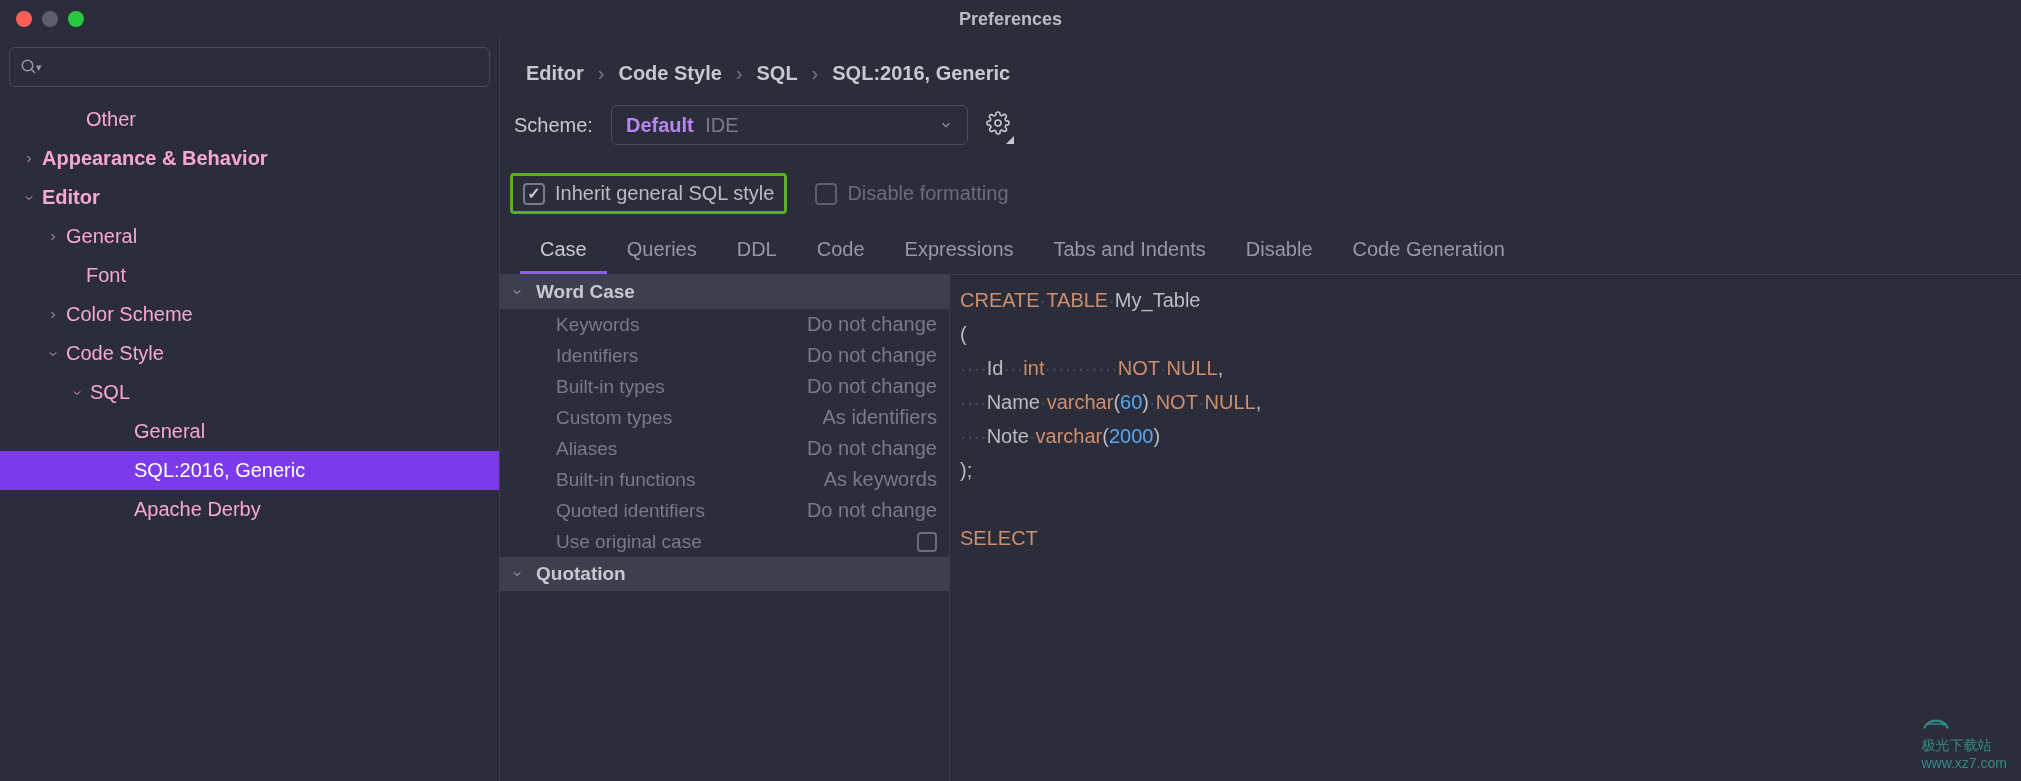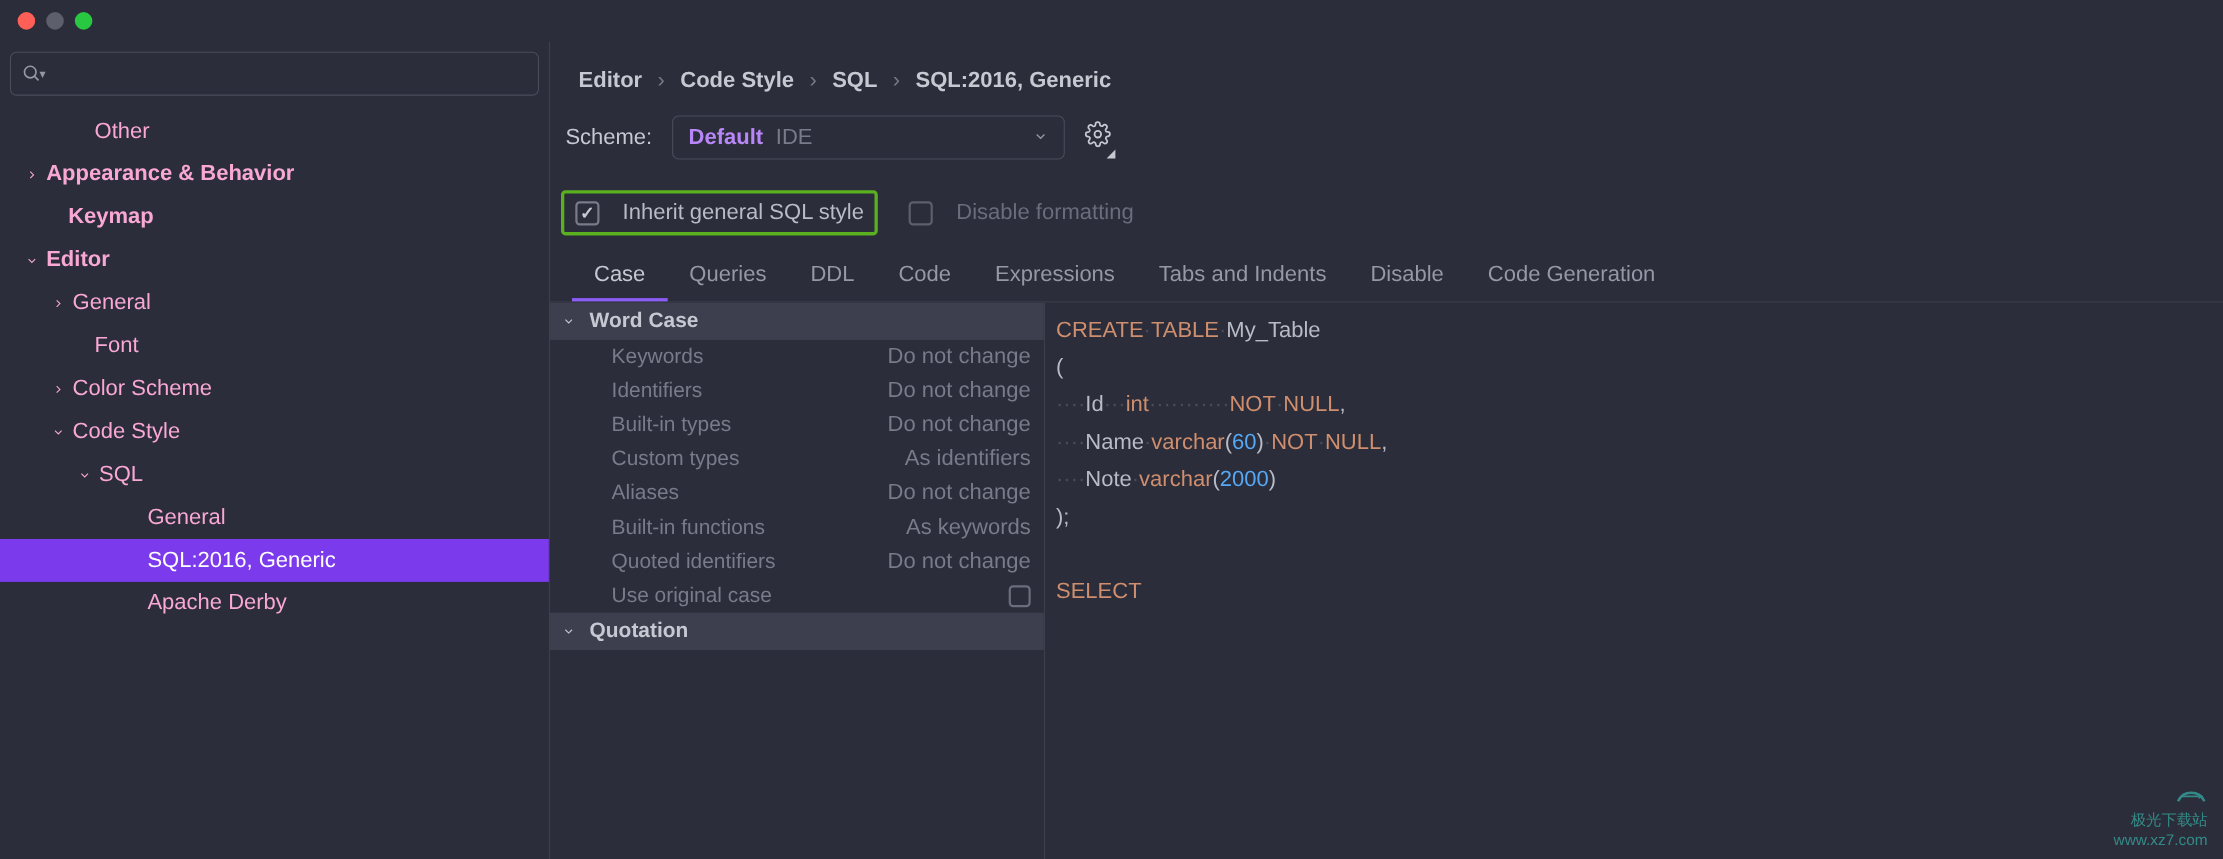--- a/index.html
+++ b/index.html
@@ -32,53 +32,54 @@
 .breadcrumb { padding: 24px 26px 12px 26px; font-size: 20px; color: #c6c9d2; font-weight: 600; display: flex; align-items: center; gap: 14px; }
 .bc-sep { color: #787b8a; font-weight: 400; }
 .scheme-row { padding: 8px 14px 20px 14px; display: flex; align-items: center; gap: 18px; font-size: 20px; }
 .scheme-label { color: #c6c9d2; }
 .scheme-select { border: 1px solid #4a4c5c; border-radius: 6px; height: 40px; display: flex; align-items: center; padding: 0 14px; gap: 8px; width: 357px; justify-content: space-between; cursor: pointer; }
 .scheme-name { color: #b886f7; font-weight: 600; }
 .scheme-ide { color: #787b8a; }
 .gear-icon { color: #c6c9d2; cursor: pointer; position: relative; }
 .gear-icon::after { content: ""; position: absolute; right: -4px; bottom: -4px; width: 0; height: 0; border-style: solid; border-width: 0 0 8px 8px; border-color: transparent transparent #c6c9d2 transparent; }
 .checks-row { padding: 8px 10px 14px 10px; display: flex; gap: 18px; align-items: center; }
-.check-group { display: flex; align-items: center; gap: 21px; font-size: 20px; padding: 6px 10px; }
+.check-group { display: flex; align-items: center; gap: 10px; font-size: 20px; padding: 6px 10px; }
 .highlight-box { border: 3px solid #5bb020; border-radius: 4px; }
 .checkbox { width: 22px; height: 22px; border: 2px solid #787b8a; border-radius: 4px; display: flex; align-items: center; justify-content: center; color: #c6c9d2; }
 .checkbox.checked::after { content: "✓"; font-size: 16px; font-weight: bold; color: #c6c9d2; }
 .disabled-text { color: #6a6d7c; }
 .tabs-row { display: flex; gap: 0; border-bottom: 1px solid #3d3f4d; padding: 0 20px; font-size: 20px; }
 .tab { padding: 10px 20px; color: #9599a6; cursor: pointer; border-bottom: 3px solid transparent; }
 .tab.active { color: #c6c9d2; border-bottom-color: #8b5cf6; }
 .panes { display: flex; flex: 1; overflow: hidden; }
 .settings-pane { width: 450px; border-right: 1px solid #3d3f4d; overflow-y: auto; }
 .section-header { background: #3d3f4f; height: 34px; display: flex; align-items: center; padding: 0 10px; font-size: 19px; font-weight: 700; color: #c6c9d2; gap: 6px; }
 .setting-row { display: flex; align-items: center; height: 31px; padding-left: 56px; padding-right: 12px; font-size: 19px; color: #787b8a; justify-content: space-between; }
 .setting-val { color: #787b8a; font-size: 20px; }
 .small-check { width: 20px; height: 20px; border: 2px solid #6a6d7c; border-radius: 4px; }
 .preview-pane { flex: 1; padding: 8px 10px; font-family: "SF Mono", Menlo, Consolas, monospace; font-size: 20px; line-height: 34px; color: #b8bcc6; white-space: pre; overflow: auto; }
 .kw { color: #cf8e6d; }
 .ident { color: #b8bcc6; }
 .type { color: #cf8e6d; }
 .num { color: #56a8f5; }
 .dots { color: #4a4c5c; }
-.watermark { position: fixed; right: 14px; bottom: 10px; font-size: 14px; color: #3bd6c6; text-align: right; opacity: 0.55; }
+.watermark { position: fixed; right: 14px; bottom: 10px; font-size: 14px; color: #3bd6c6; text-align: left; opacity: 0.55; }
 .watermark svg { width: 30px; height: 20px; }
 </style>
 </head>
 <body>
 
 <div class="window">
   <div class="titlebar">
     <div class="traffic-lights">
       <div class="tl tl-close"></div>
       <div class="tl tl-min"></div>
       <div class="tl tl-max"></div>
     </div>
+    <div class="title">Preferences</div>
   </div>
 
   <div class="body">
     <div class="sidebar">
       <div class="searchbar">
         <div class="search-wrap">
           <span class="search-icon">
             <svg viewBox="0 0 24 24" fill="none" stroke="currentColor" stroke-width="2">
                 <circle cx="10" cy="10" r="7"></circle>
                 <line x1="20" y1="20" x2="15" y2="15"></line>
@@ -93,24 +94,20 @@
             <span class="arrow noarrow"></span>
             <span>Other</span>
           </div>
           <div class="tree-item pad0" style="font-weight: 600;">
             <span class="arrow ">
               <svg viewBox="0 0 24 24" fill="none" stroke="currentColor" stroke-width="2">
                 <polyline points="9 6 15 12 9 18"></polyline>
               </svg>
             </span>
             <span>Appearance &amp; Behavior</span>
-          </div>
-          <div class="tree-item pad0" style="font-weight: 600;">
-            <span class="arrow noarrow"></span>
-            <span>Keymap</span>
           </div>
           <div class="tree-item pad0" style="font-weight: 600;">
             <span class="arrow ">
               <svg viewBox="0 0 24 24" fill="none" stroke="currentColor" stroke-width="2">
                 <polyline points="6 9 12 15 18 9"></polyline>
               </svg>
             </span>
             <span>Editor</span>
           </div>
           <div class="tree-item pad1">

